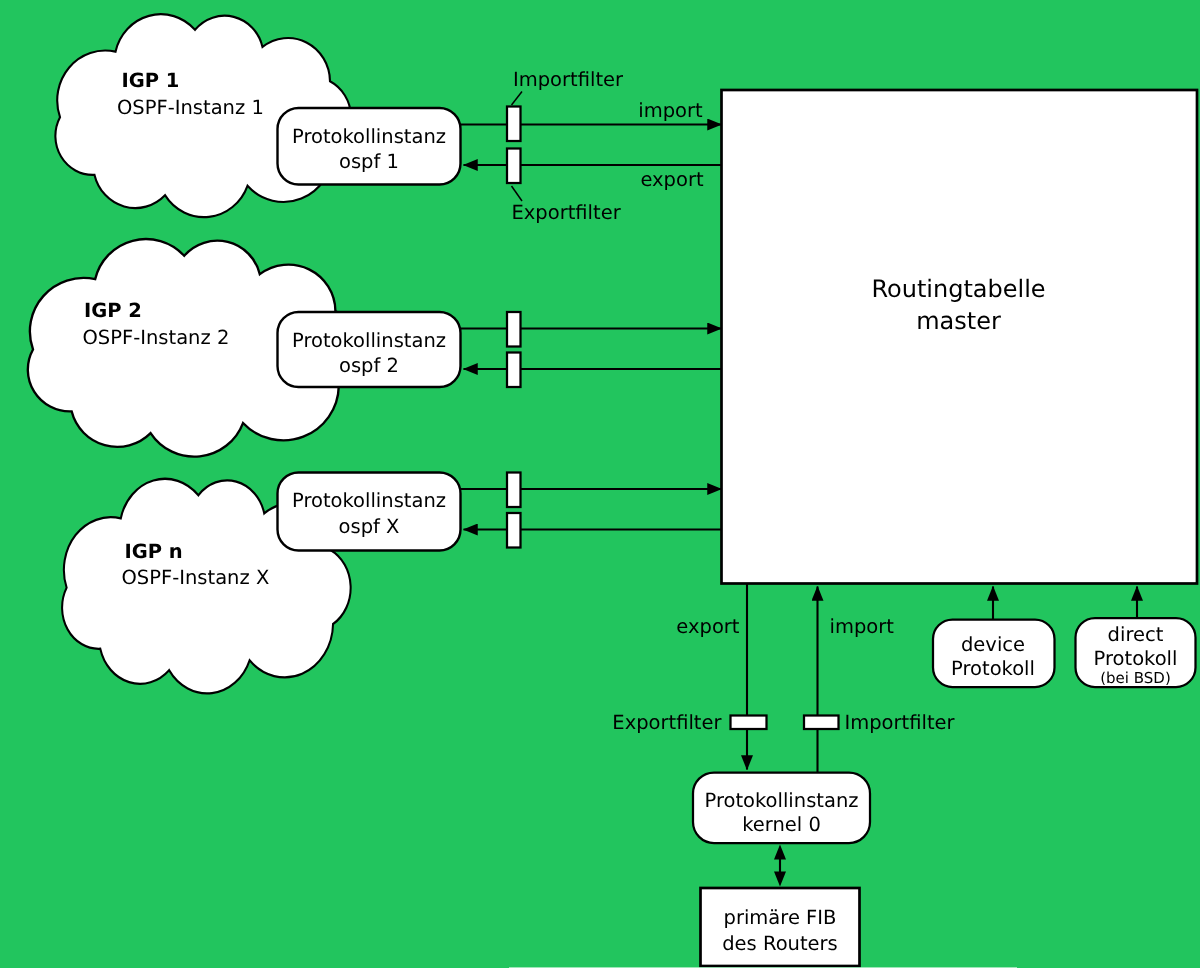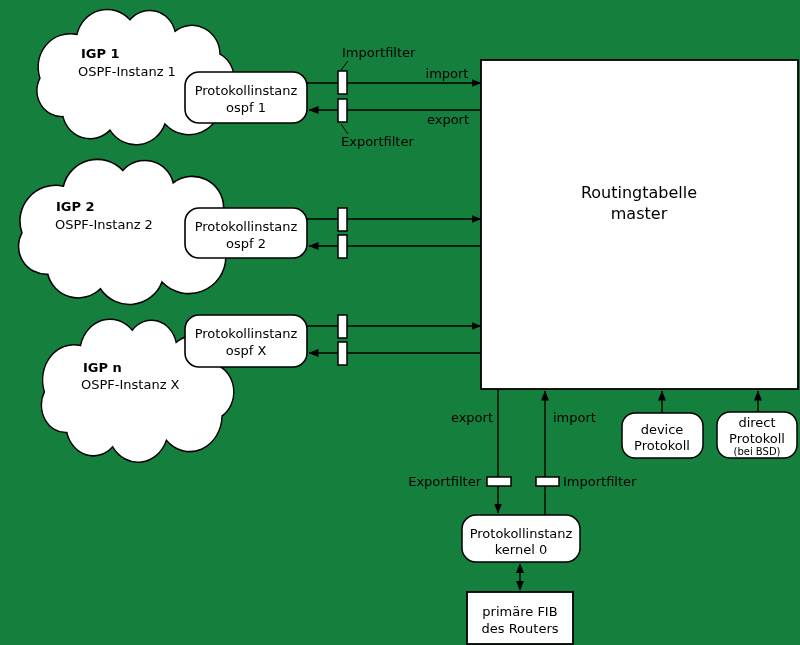--- a/index.html
+++ b/index.html
@@ -1,16 +1,16 @@
 <!DOCTYPE html>
 <html><head>
 <meta charset="utf-8">
 <style>
   html,body{margin:0;padding:0;background:#ffffff;}
-  .stage{position:relative;width:800px;height:645px;background:#15803d;overflow:hidden;}
+  .stage{position:relative;width:800px;height:645px;background:#22c55e;overflow:hidden;}
   svg{display:block;}
   svg text{font-family:"DejaVu Sans","Liberation Sans",sans-serif;font-size:13px;fill:#000000;}
   .b{font-weight:bold;}
   .big{font-size:16px;}
   .small{font-size:10px;}
   .mid{text-anchor:middle;}
   .endanch{text-anchor:end;}
   .ln{stroke:#000000;stroke-width:1.4;fill:none;}
   .cloud{stroke:#000000;stroke-width:1.4;fill:#ffffff;}
   .pbox{stroke:#000000;stroke-width:1.6;fill:#ffffff;}

